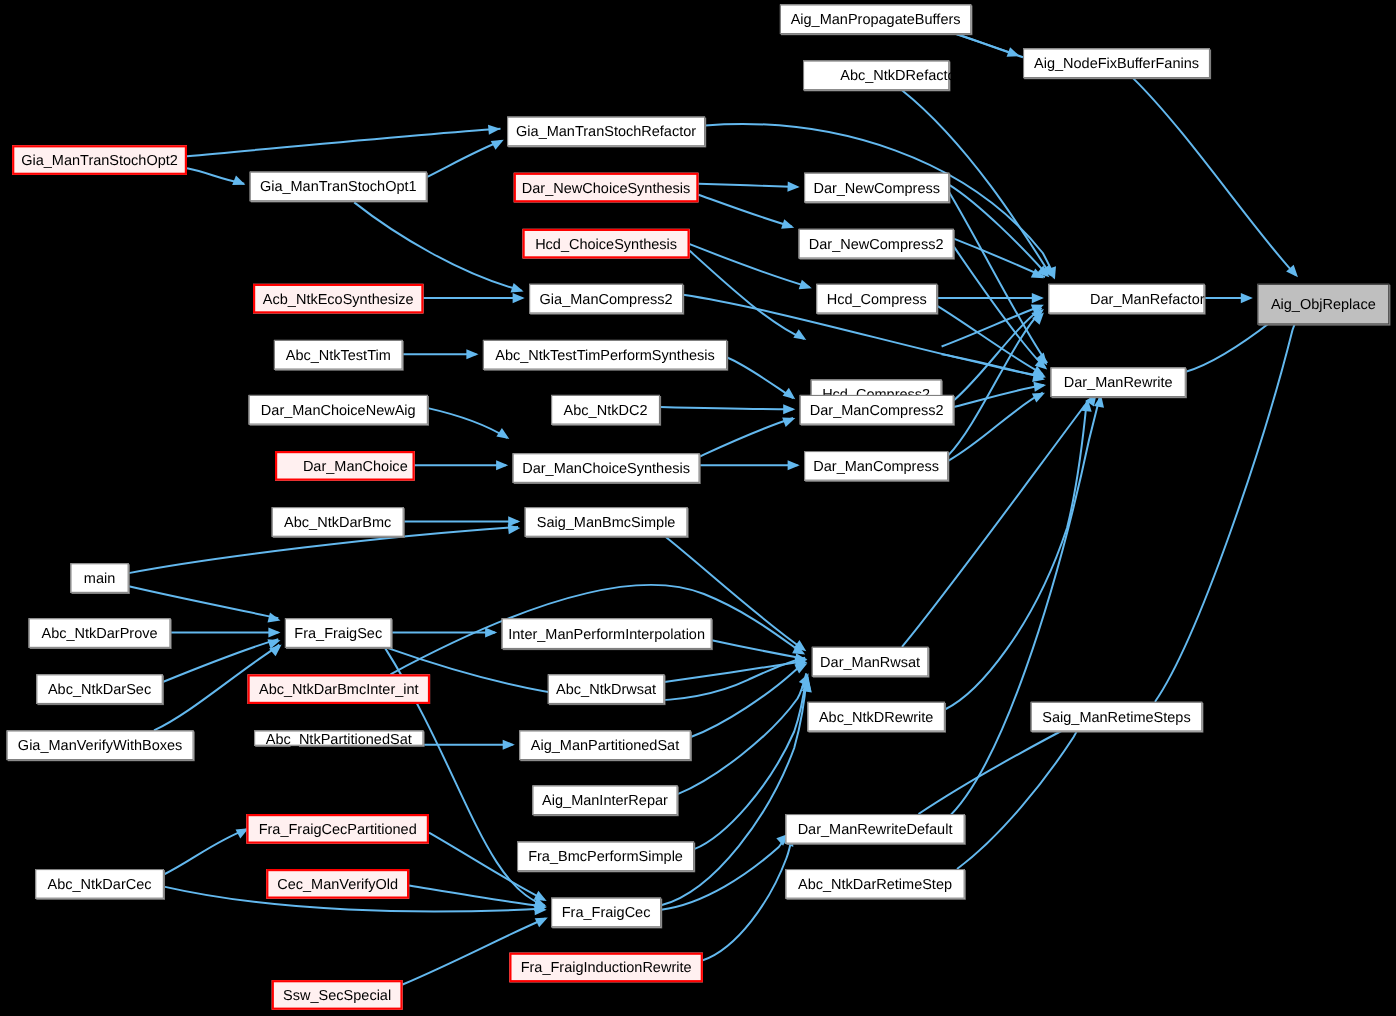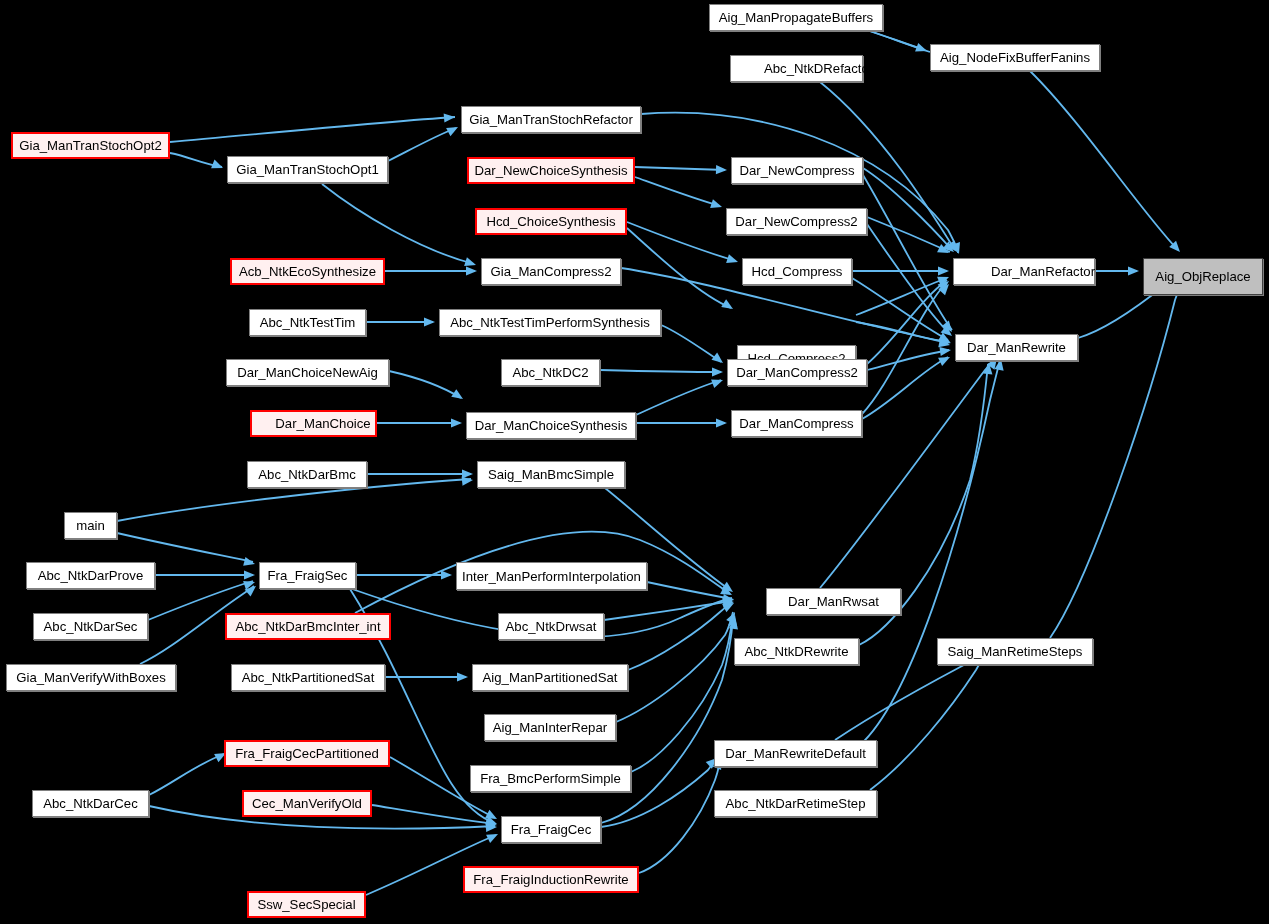--- a/index.html
+++ b/index.html
@@ -244,39 +244,39 @@
       </div>
       <div class="node" style="left: 26px; top: 562px; width: 129px; height: 27px;">
         <span class="node-label">Abc_NtkDarProve</span>
       </div>
       <div class="node" style="left: 259px; top: 562px; width: 97px; height: 27px;">
         <span class="node-label">Fra_FraigSec</span>
       </div>
       <div class="node" style="left: 456px; top: 562px; width: 191px; height: 28px;">
         <span class="node-label">Inter_ManPerformInterpolation</span>
       </div>
-      <div class="node" style="left: 738px; top: 588px; width: 135px; height: 27px; margin-left: 28px;">
+      <div class="node" style="left: 738px; top: 588px; width: 106px; height: 27px;">
         <span class="node-label">Dar_ManRwsat</span>
       </div>
       <div class="node" style="left: 33px; top: 613px; width: 115px; height: 27px;">
         <span class="node-label">Abc_NtkDarSec</span>
       </div>
       <div class="node red" style="left: 225px; top: 613px; width: 166px; height: 27px;">
         <span class="node-label">Abc_NtkDarBmcInter_int</span>
       </div>
       <div class="node" style="left: 498px; top: 613px; width: 106px; height: 27px;">
         <span class="node-label">Abc_NtkDrwsat</span>
       </div>
       <div class="node" style="left: 734px; top: 638px; width: 125px; height: 27px;">
         <span class="node-label">Abc_NtkDRewrite</span>
       </div>
       <div class="node" style="left: 6px; top: 664px; width: 170px; height: 27px;">
         <span class="node-label">Gia_ManVerifyWithBoxes</span>
       </div>
-      <div class="node" style="left: 231px; top: 664px; width: 154px; height: 27px;">
+      <div class="node" style="left: 231px; top: 664px; width: 154px; height: 14px;">
         <span class="node-label">Abc_NtkPartitionedSat</span>
       </div>
       <div class="node" style="left: 472px; top: 664px; width: 156px; height: 27px;">
         <span class="node-label">Aig_ManPartitionedSat</span>
       </div>
       <div class="node" style="left: 937px; top: 638px; width: 156px; height: 27px;">
         <span class="node-label">Saig_ManRetimeSteps</span>
       </div>
       <div class="node" style="left: 484px; top: 714px; width: 132px; height: 27px;">
         <span class="node-label">Aig_ManInterRepar</span>

